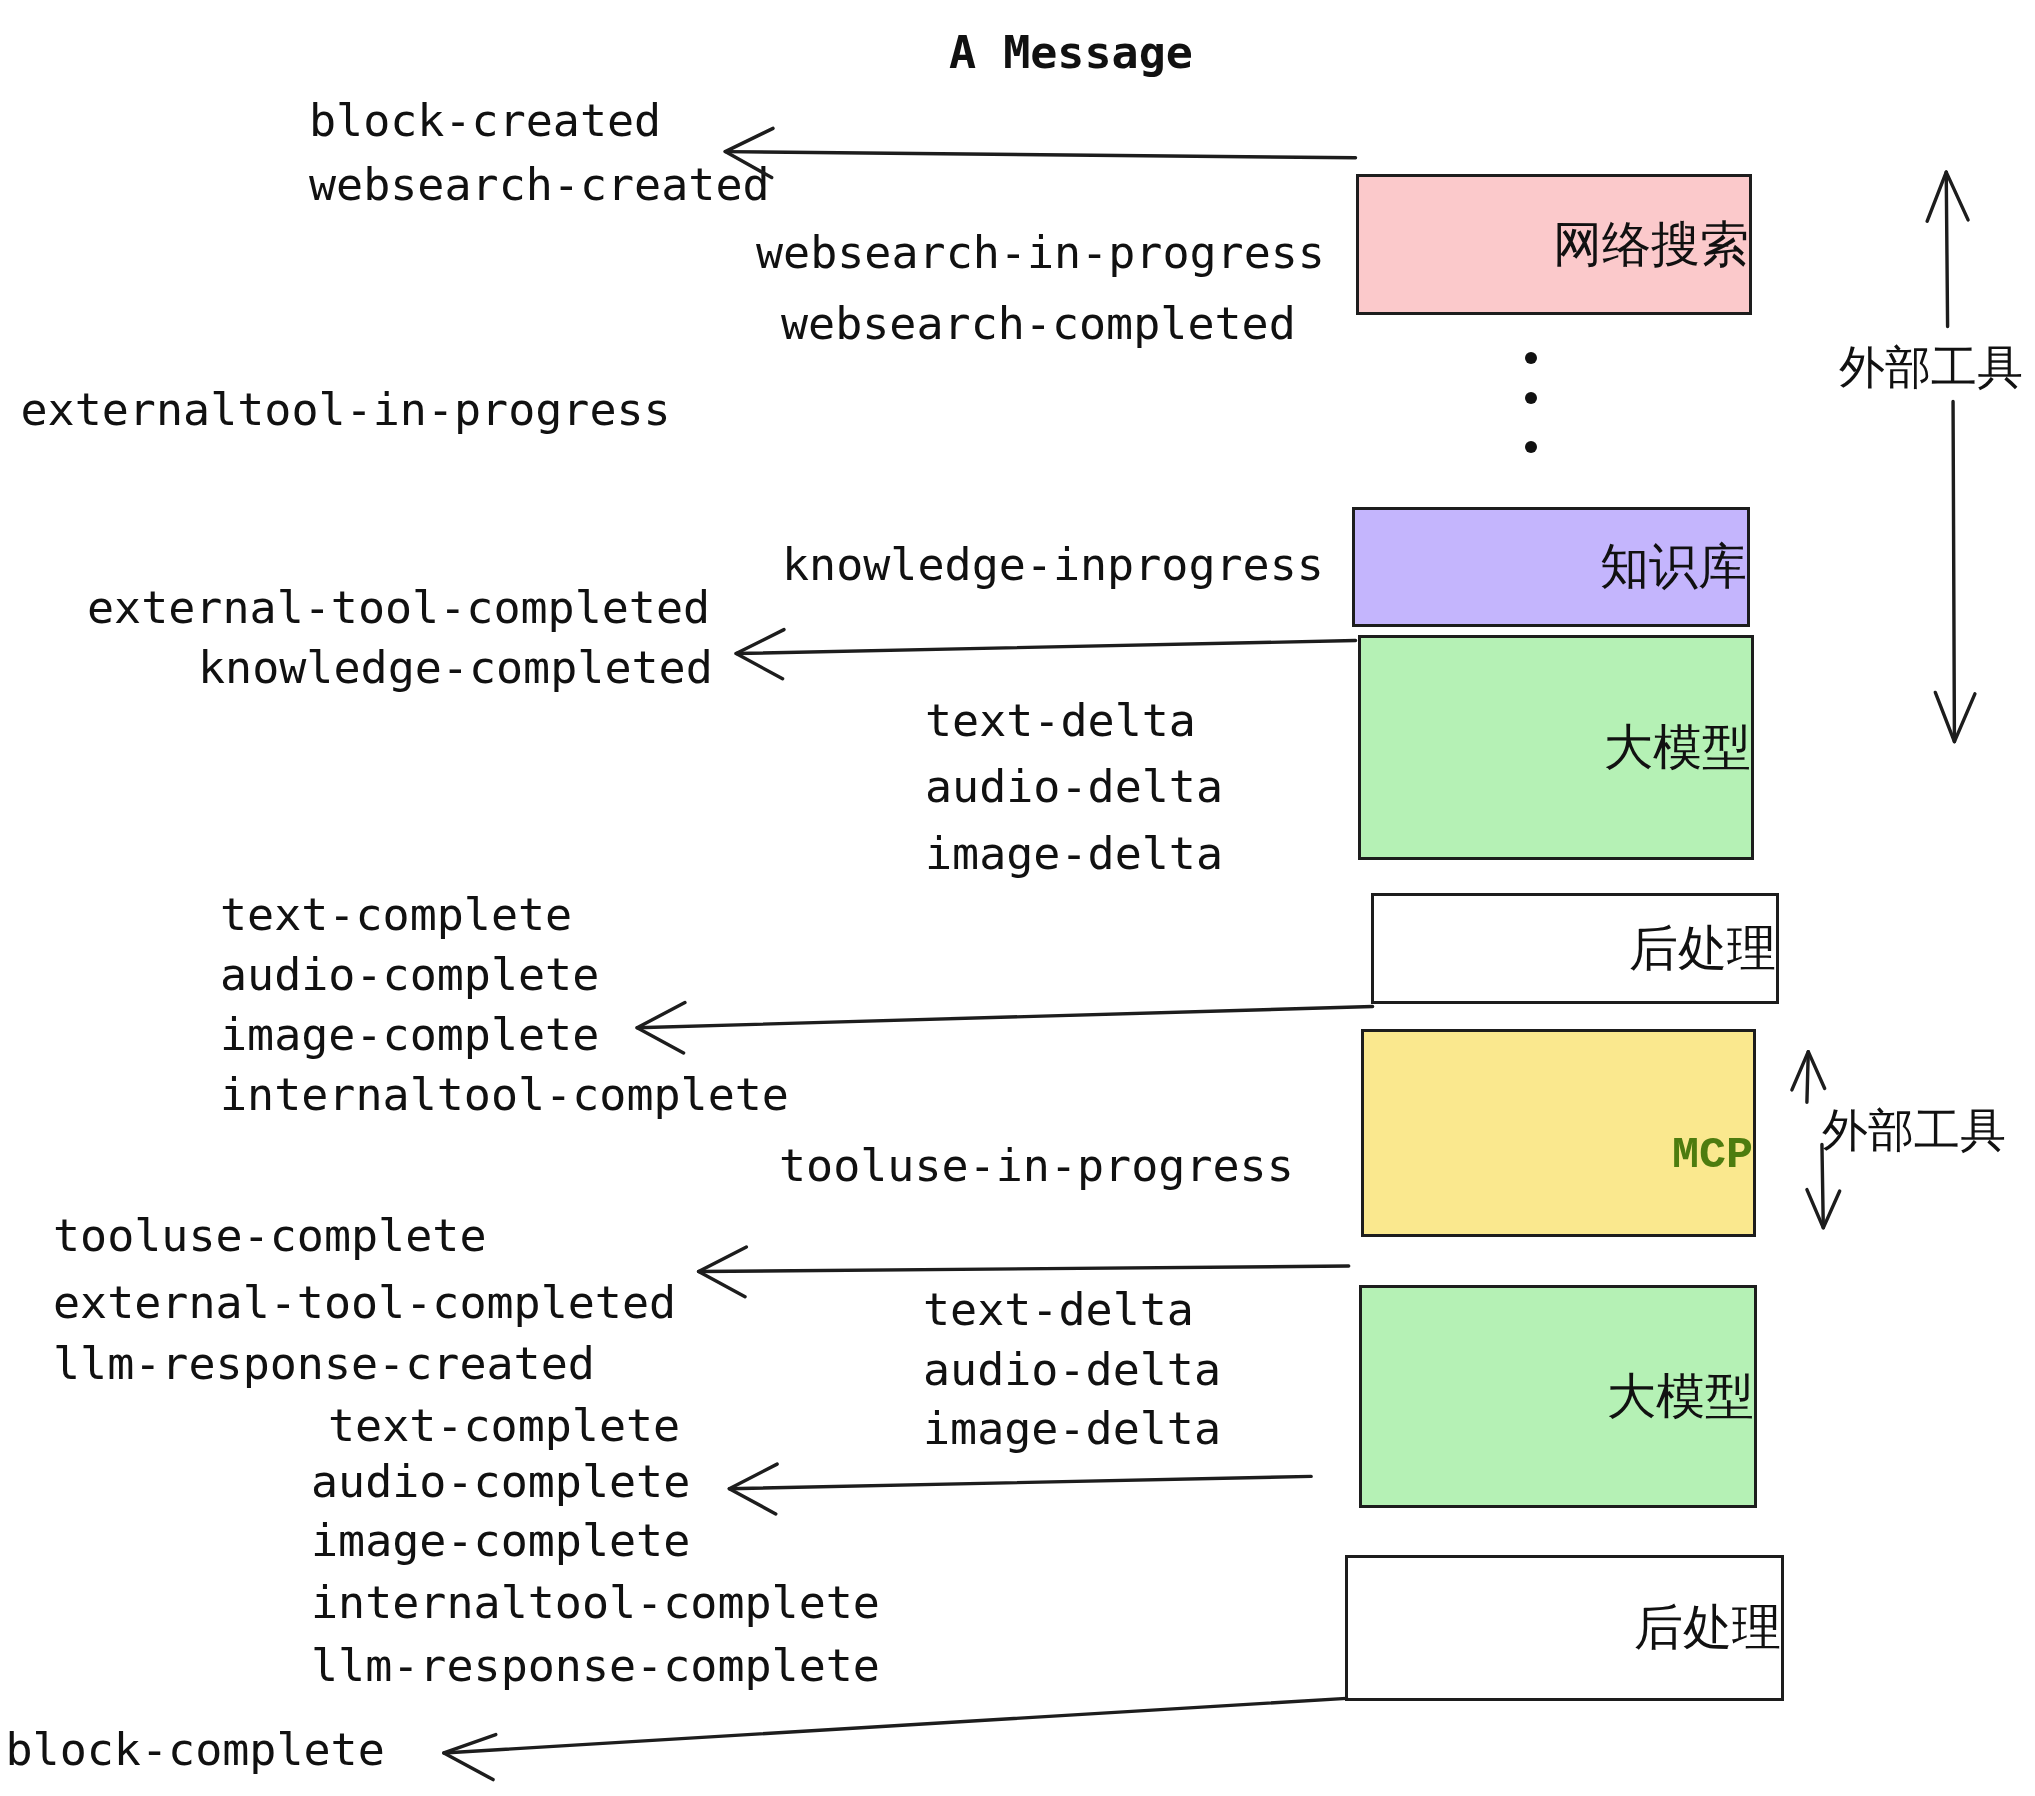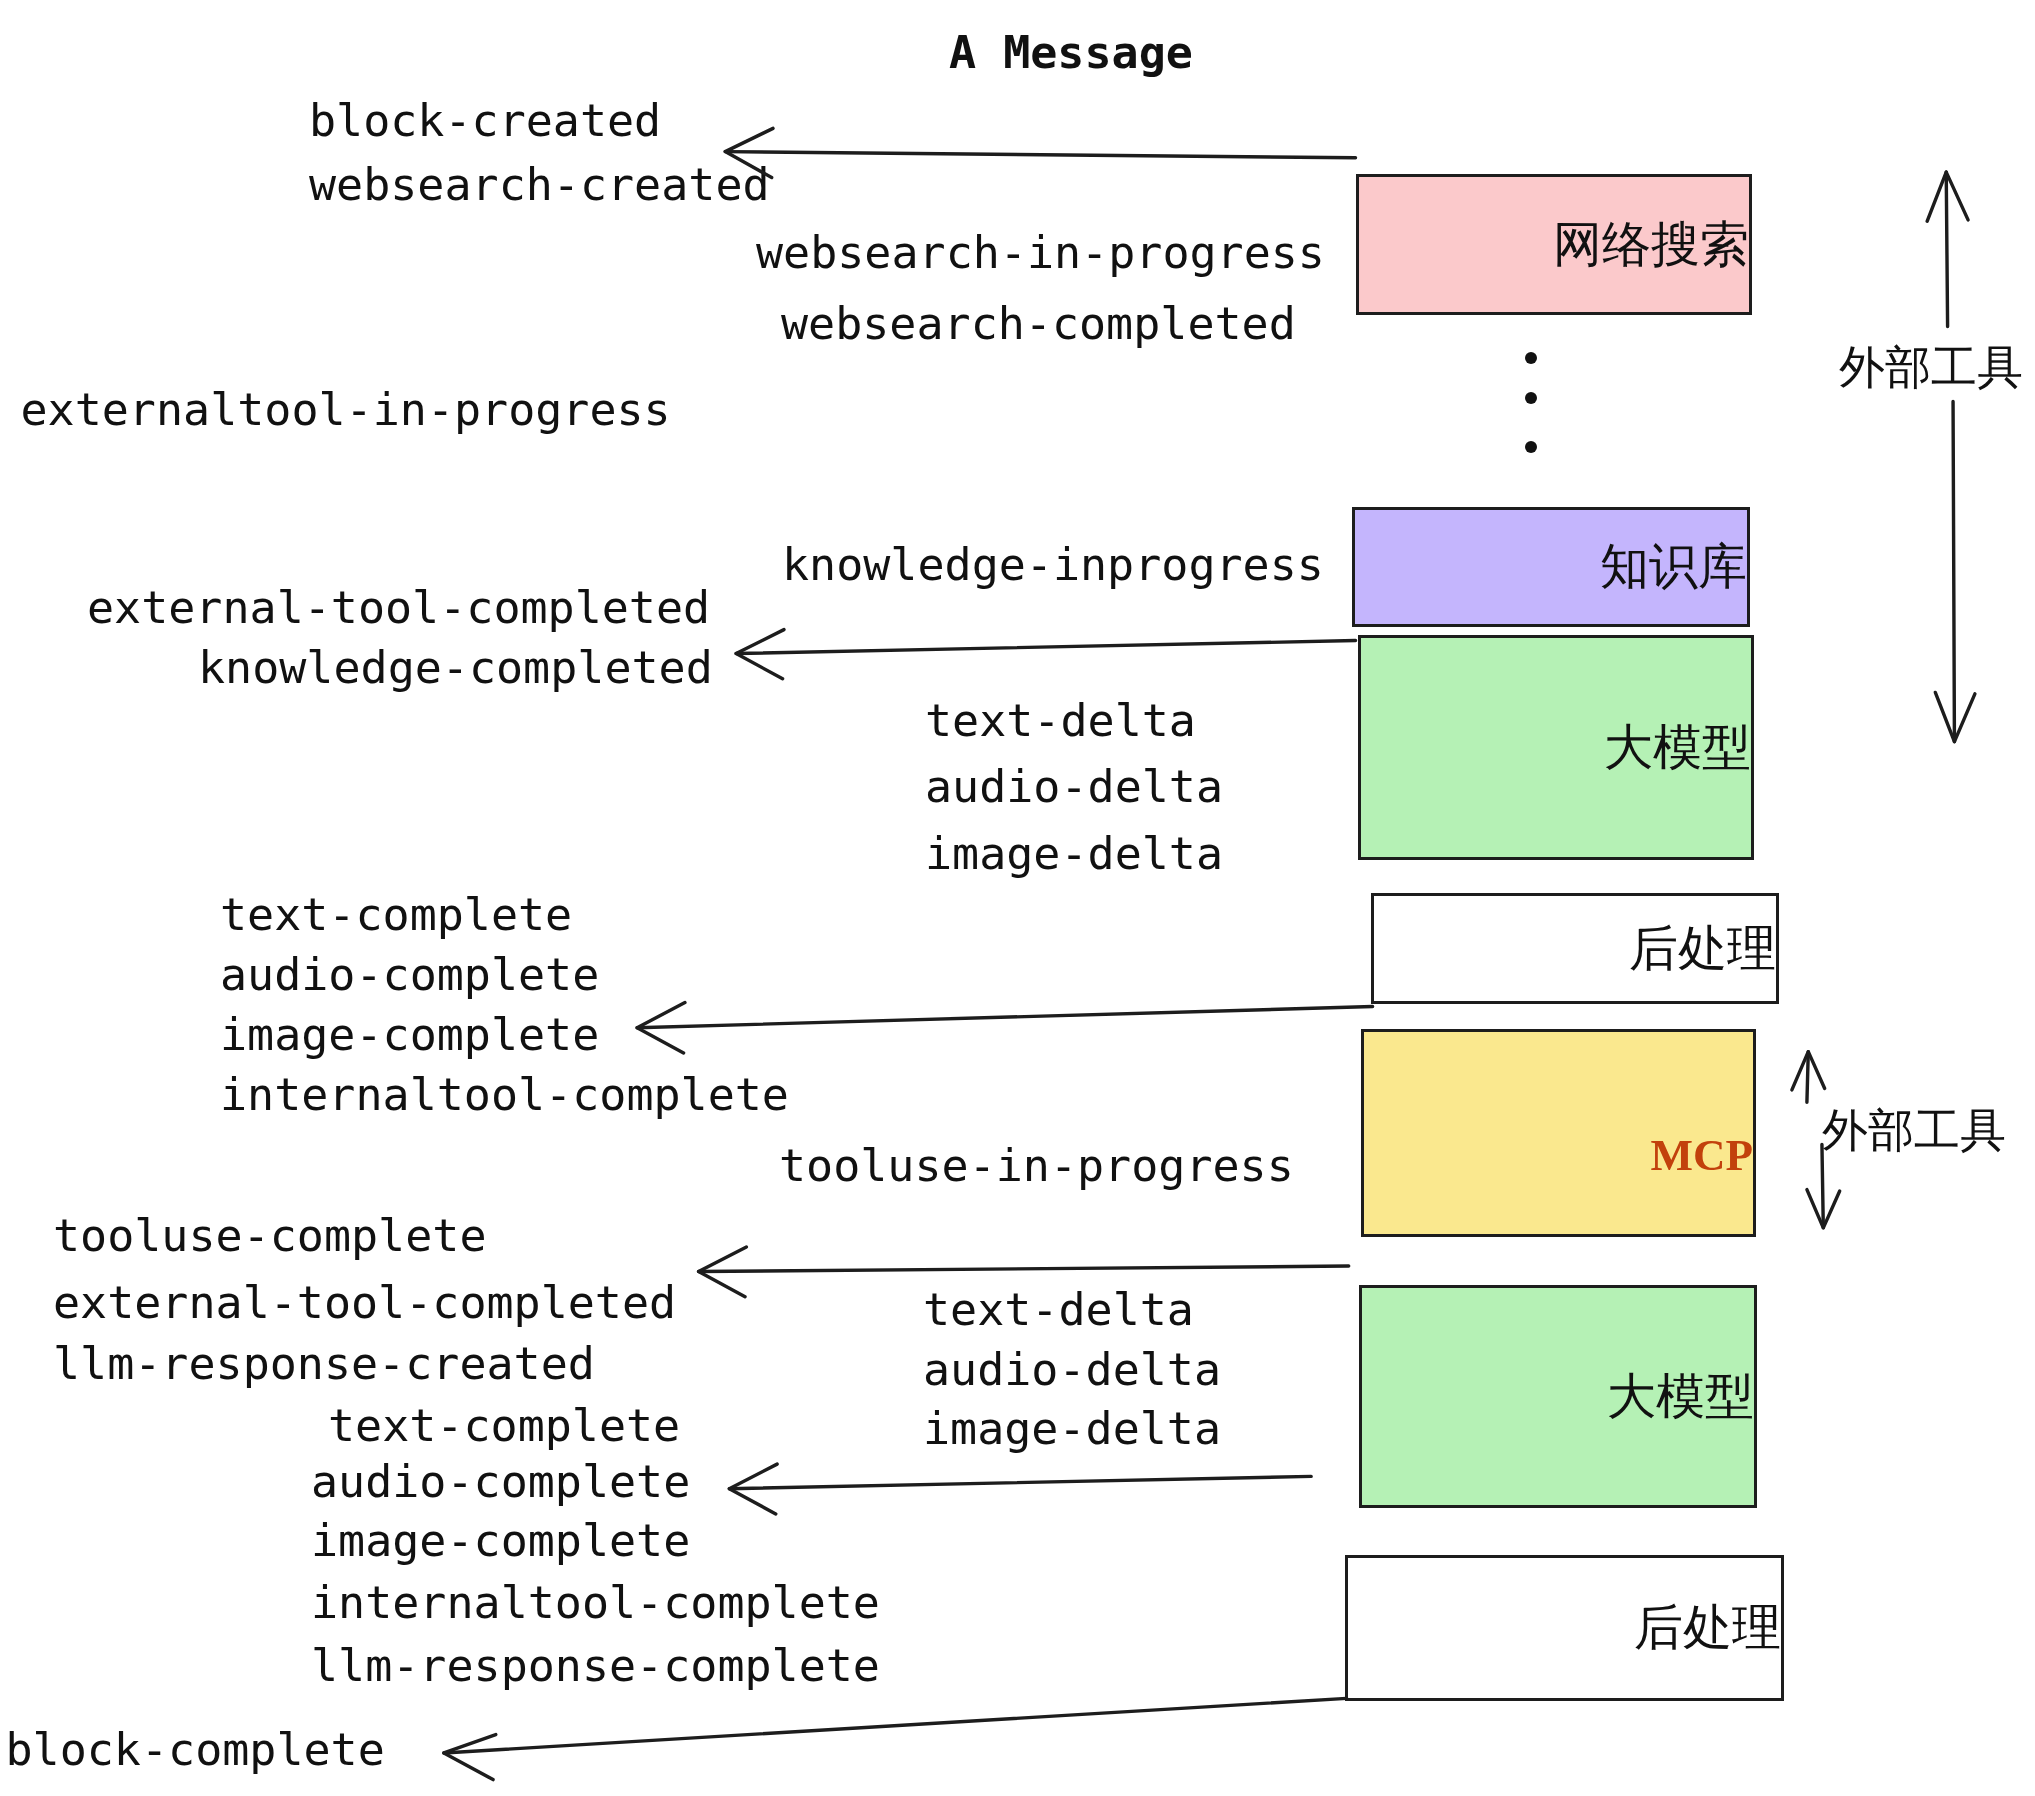--- a/index.html
+++ b/index.html
@@ -38,24 +38,24 @@
     justify-content:flex-end;
     z-index:2;
   }
   .box .cn{
     font-family:"Liberation Sans", sans-serif;
     font-size:49px;
     color:#111111;
     white-space:nowrap;
   }
   .box .latin{
-    font-family:Liberation Serif, serif;
+    font-family:Liberation Mono, monospace;
     font-size:45px;
     font-weight:600;
-    color:#c2410c;
+    color:#4d7c0f;
     white-space:nowrap;
     margin-top:44px;
   }
   .side-label{
     position:absolute;
     font-family:"Liberation Sans", sans-serif;
     font-size:46px;
     color:#111111;
     white-space:nowrap;
     z-index:3;

